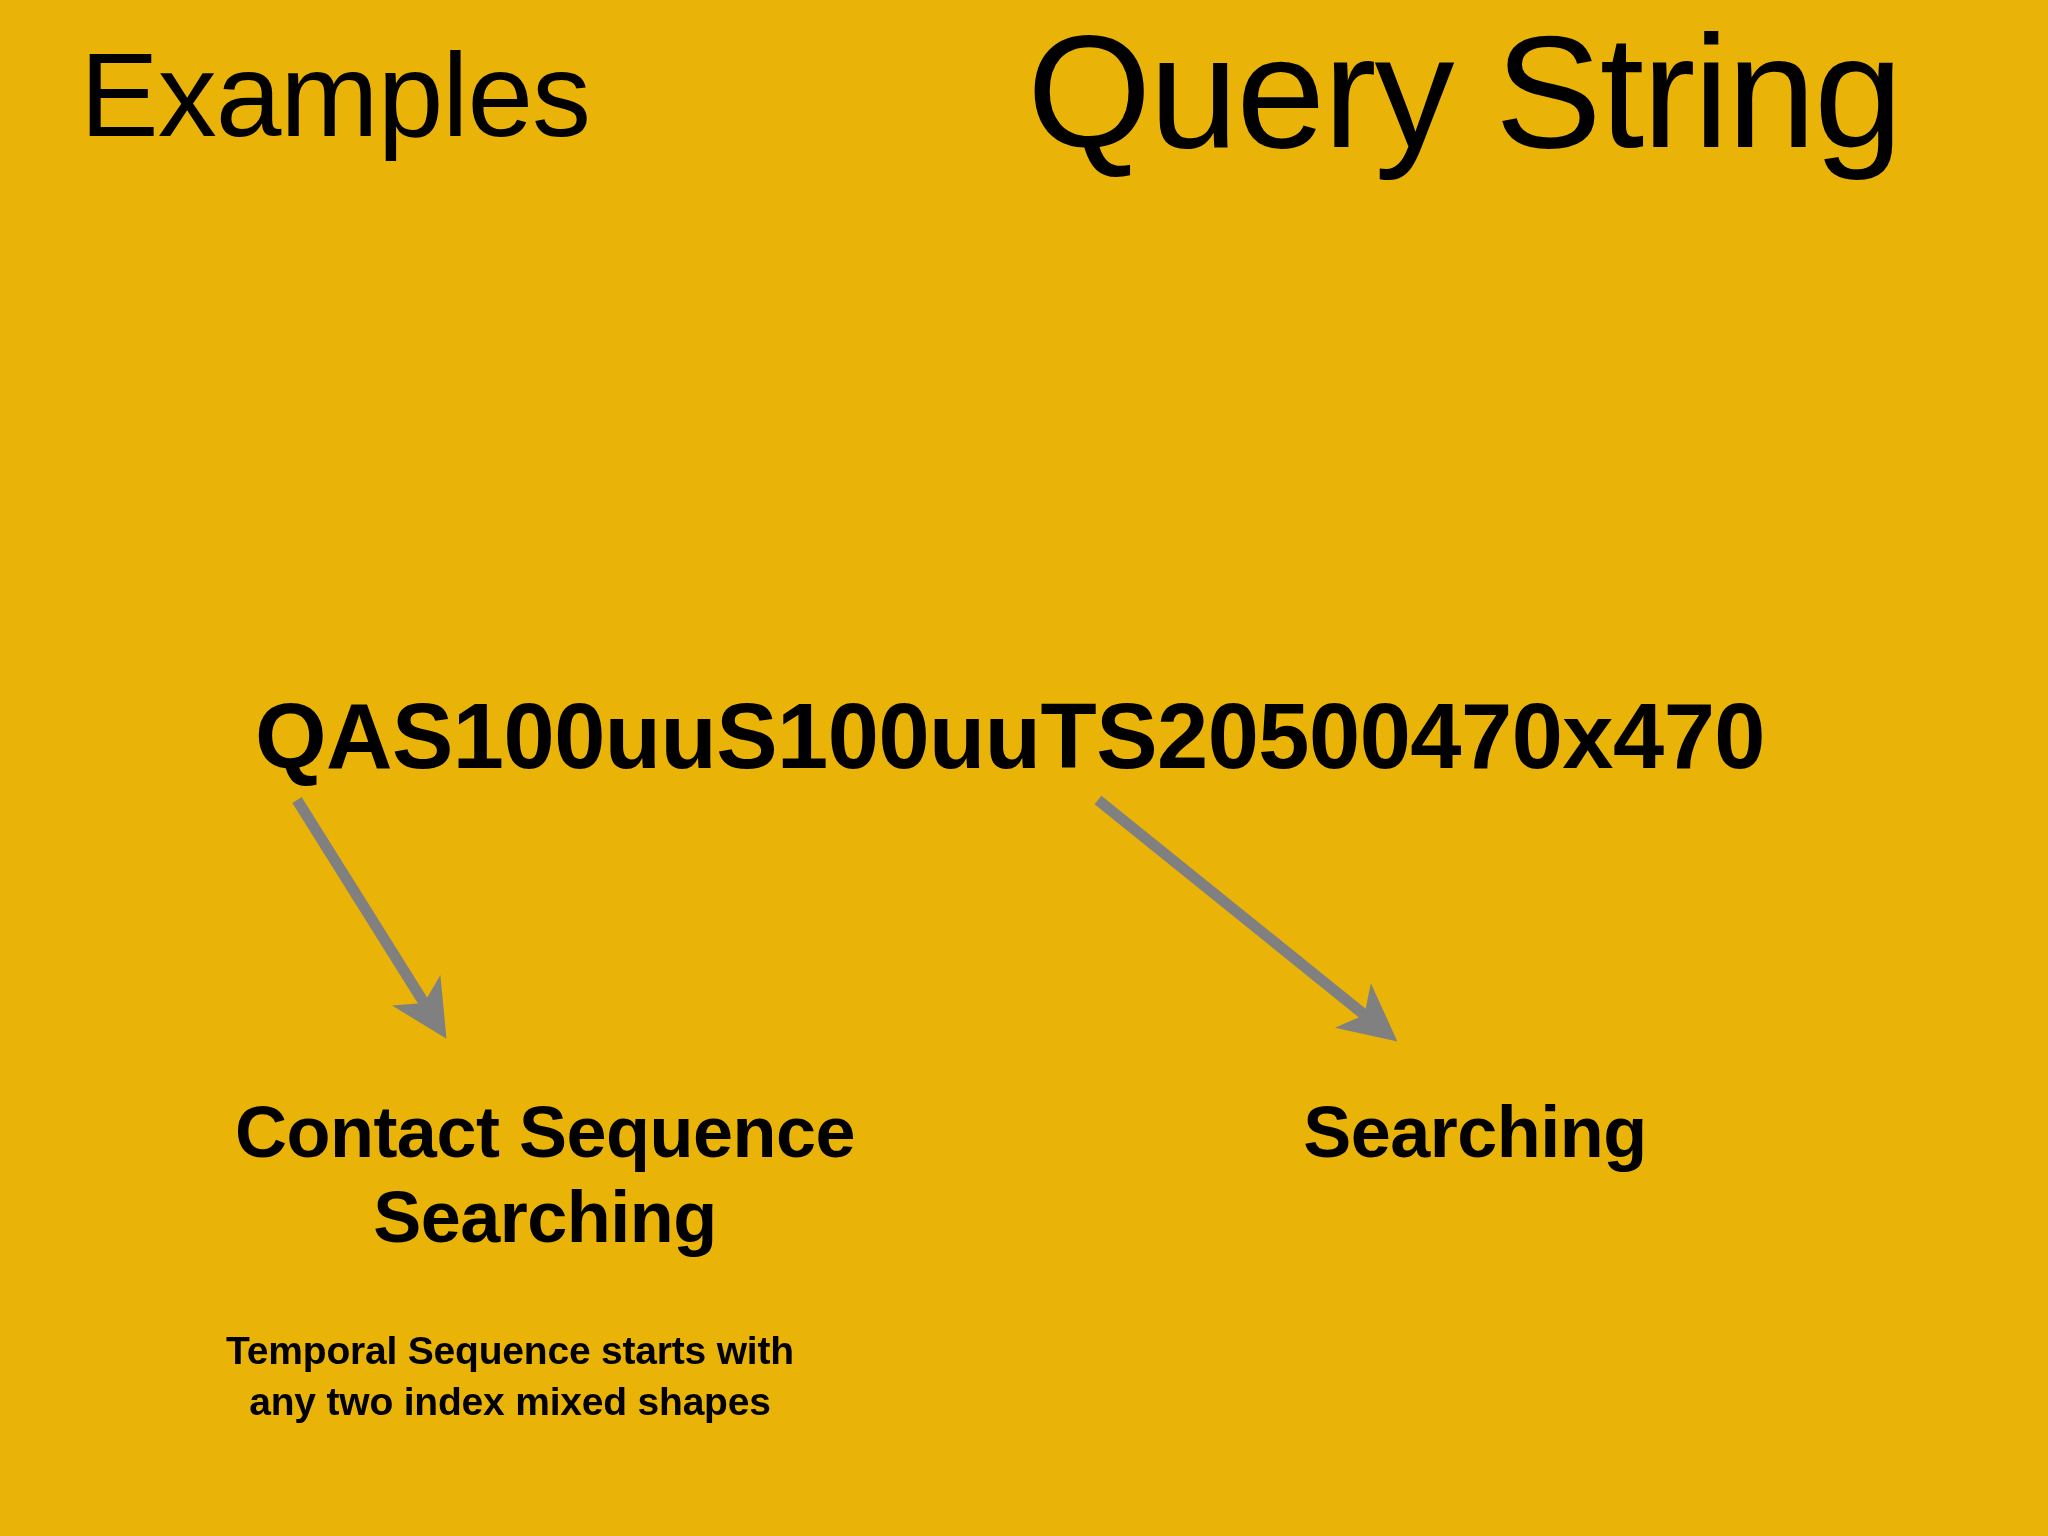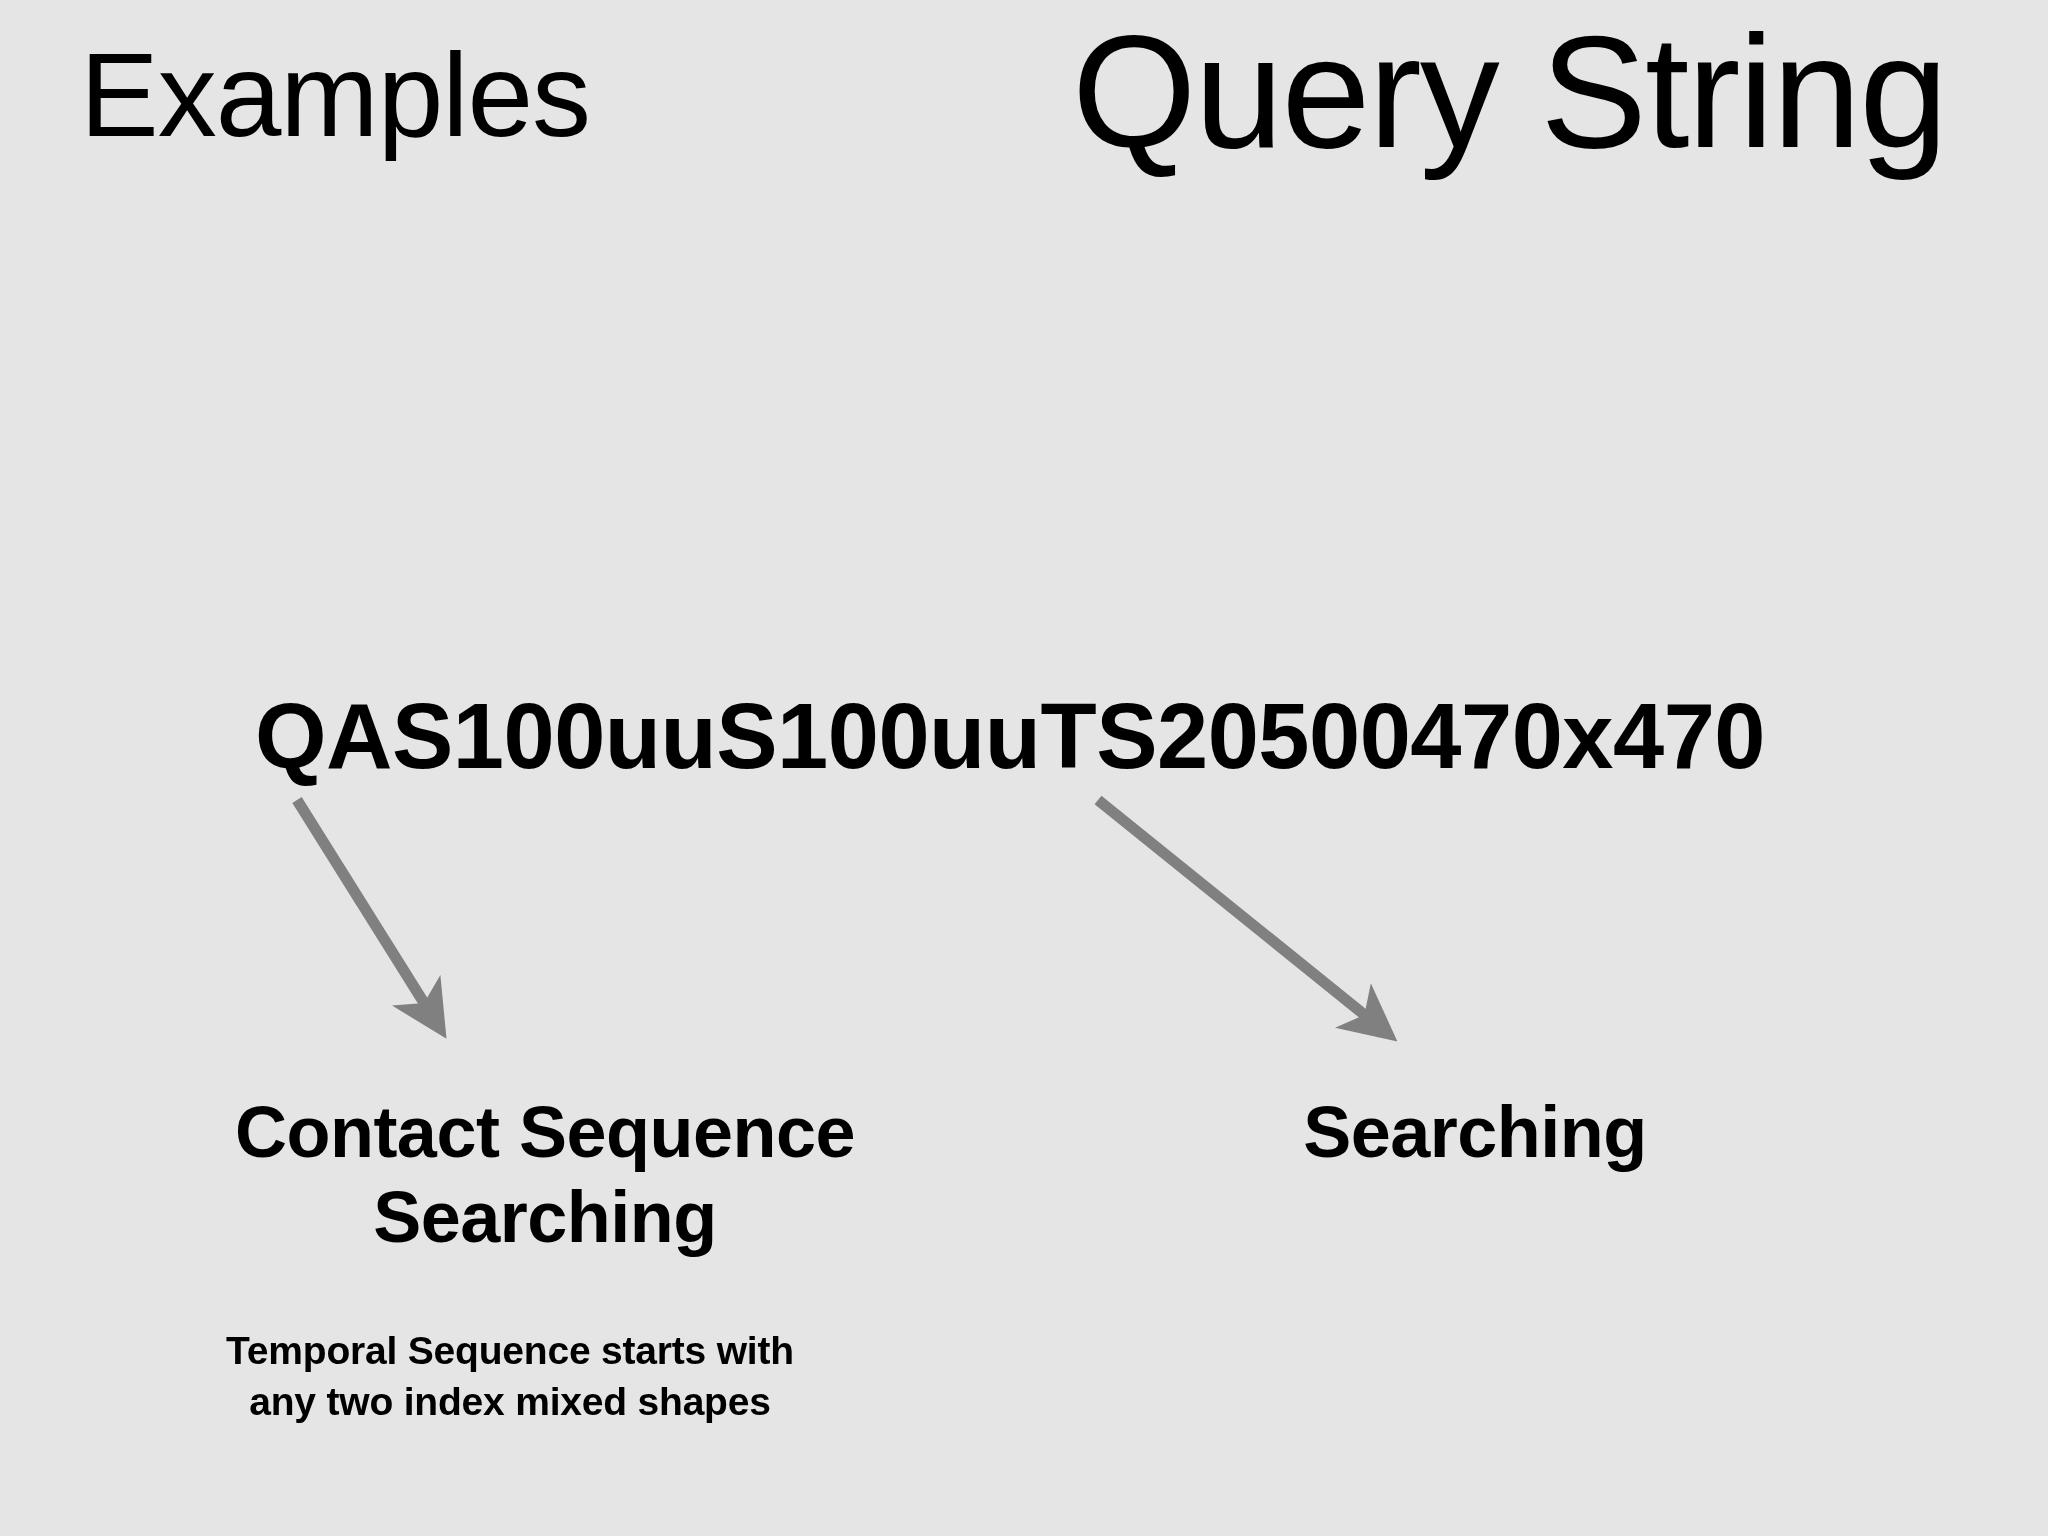--- a/index.html
+++ b/index.html
@@ -4,43 +4,43 @@
 <style>
   html, body {
     margin: 0;
     padding: 0;
     background: #ffffff;
   }
   #slide {
     position: relative;
     width: 2048px;
     height: 1536px;
-    background: #e5e5e5;
+    background: #eab308;
     overflow: hidden;
     font-family: "Liberation Sans", "DejaVu Sans", sans-serif;
     color: #000000;
   }
 
   
   #title-examples {
     position: absolute;
     left: 80px;
     top: 36px;
     font-size: 118px;
     line-height: 1.0;
     font-weight: 400;
     letter-spacing: -1px;
     white-space: nowrap;
   }
   #title-query-string {
     position: absolute;
-    left: 1072px;
+    left: 1001px;
     top: 12px;
     width: 900px;
-    text-align: left;
+    text-align: right;
     font-size: 160px;
     line-height: 1.0;
     font-weight: 400;
     letter-spacing: -2px;
     white-space: nowrap;
   }
 
   
   #intro-text {
     position: absolute;

